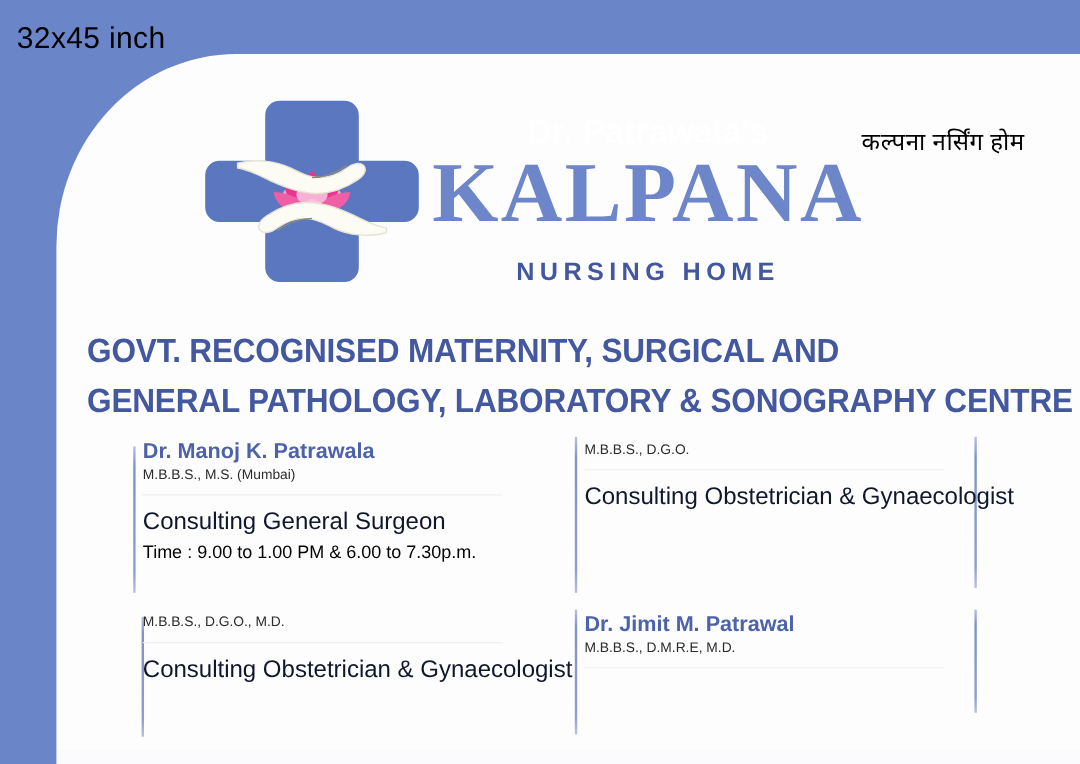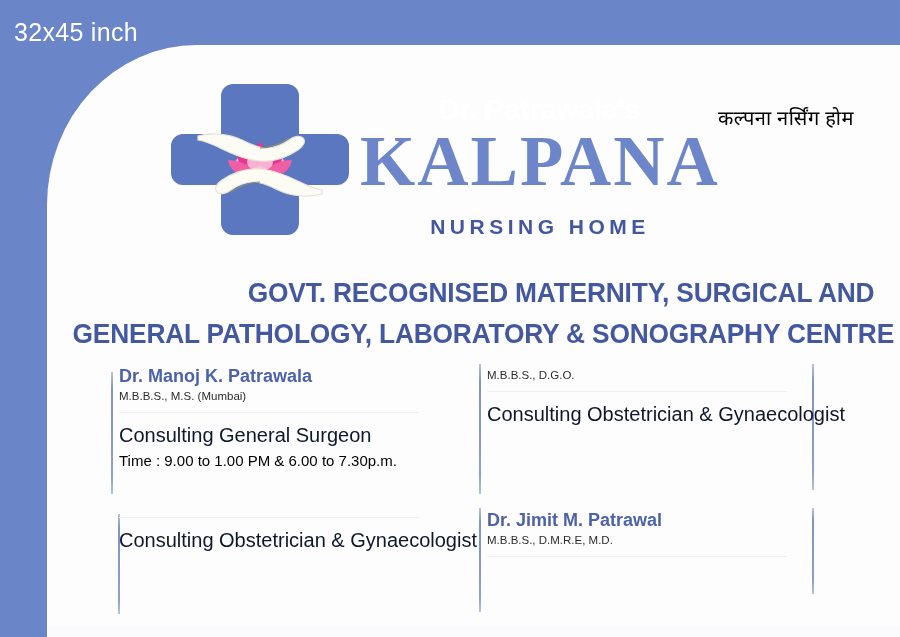--- a/index.html
+++ b/index.html
@@ -32,21 +32,21 @@
     position: absolute;
     left: 47px; top: 625px;
     width: 853px; height: 12px;
     background: #fbfbfd;
   }
 
   #size-label {
     position: absolute;
     left: 14px; top: 20px;
     font-size: 25px;
-    color: #ffffff;
+    color: #000000;
     letter-spacing: 0.3px;
     line-height: 1;
     white-space: nowrap;
   }
 
   
   #logo {
     position: absolute;
     left: 170px; top: 78px;
     width: 180px; height: 165px;
@@ -90,21 +90,21 @@
     color: #000000;
     white-space: nowrap;
     letter-spacing: 0.5px;
   }
 
   
   #headline {
     position: absolute;
     left: 47px; top: 272px;
     width: 853px;
-    text-align: right;
+    text-align: left;
     color: #44589f;
   }
   #headline div {
     font-size: 28px;
     font-weight: bold;
     letter-spacing: -0.2px;
     line-height: 1.47;
     transform: scaleX(0.94);
     white-space: nowrap;
   }
@@ -225,20 +225,21 @@
     </div>
 
     <div class="doc doc-r1 doc-c2">
       <div class="doc-qual">M.B.B.S., D.G.O.</div>
       <div class="doc-hr"></div>
       <div class="doc-role">Consulting Obstetrician &amp; Gynaecologist</div>
       <div class="doc-time"></div>
     </div>
 
     <div class="doc doc-r2 doc-c1">
+      <div class="doc-qual">M.B.B.S., D.G.O., M.D.</div>
       <div class="doc-hr"></div>
       <div class="doc-role">Consulting Obstetrician &amp; Gynaecologist</div>
       <div class="doc-time"></div>
     </div>
 
     <div class="doc doc-r2 doc-c2">
       <div class="doc-name">Dr. Jimit M. Patrawal</div>
       <div class="doc-qual">M.B.B.S., D.M.R.E, M.D.</div>
       <div class="doc-hr"></div>
       <div class="doc-time"></div>

